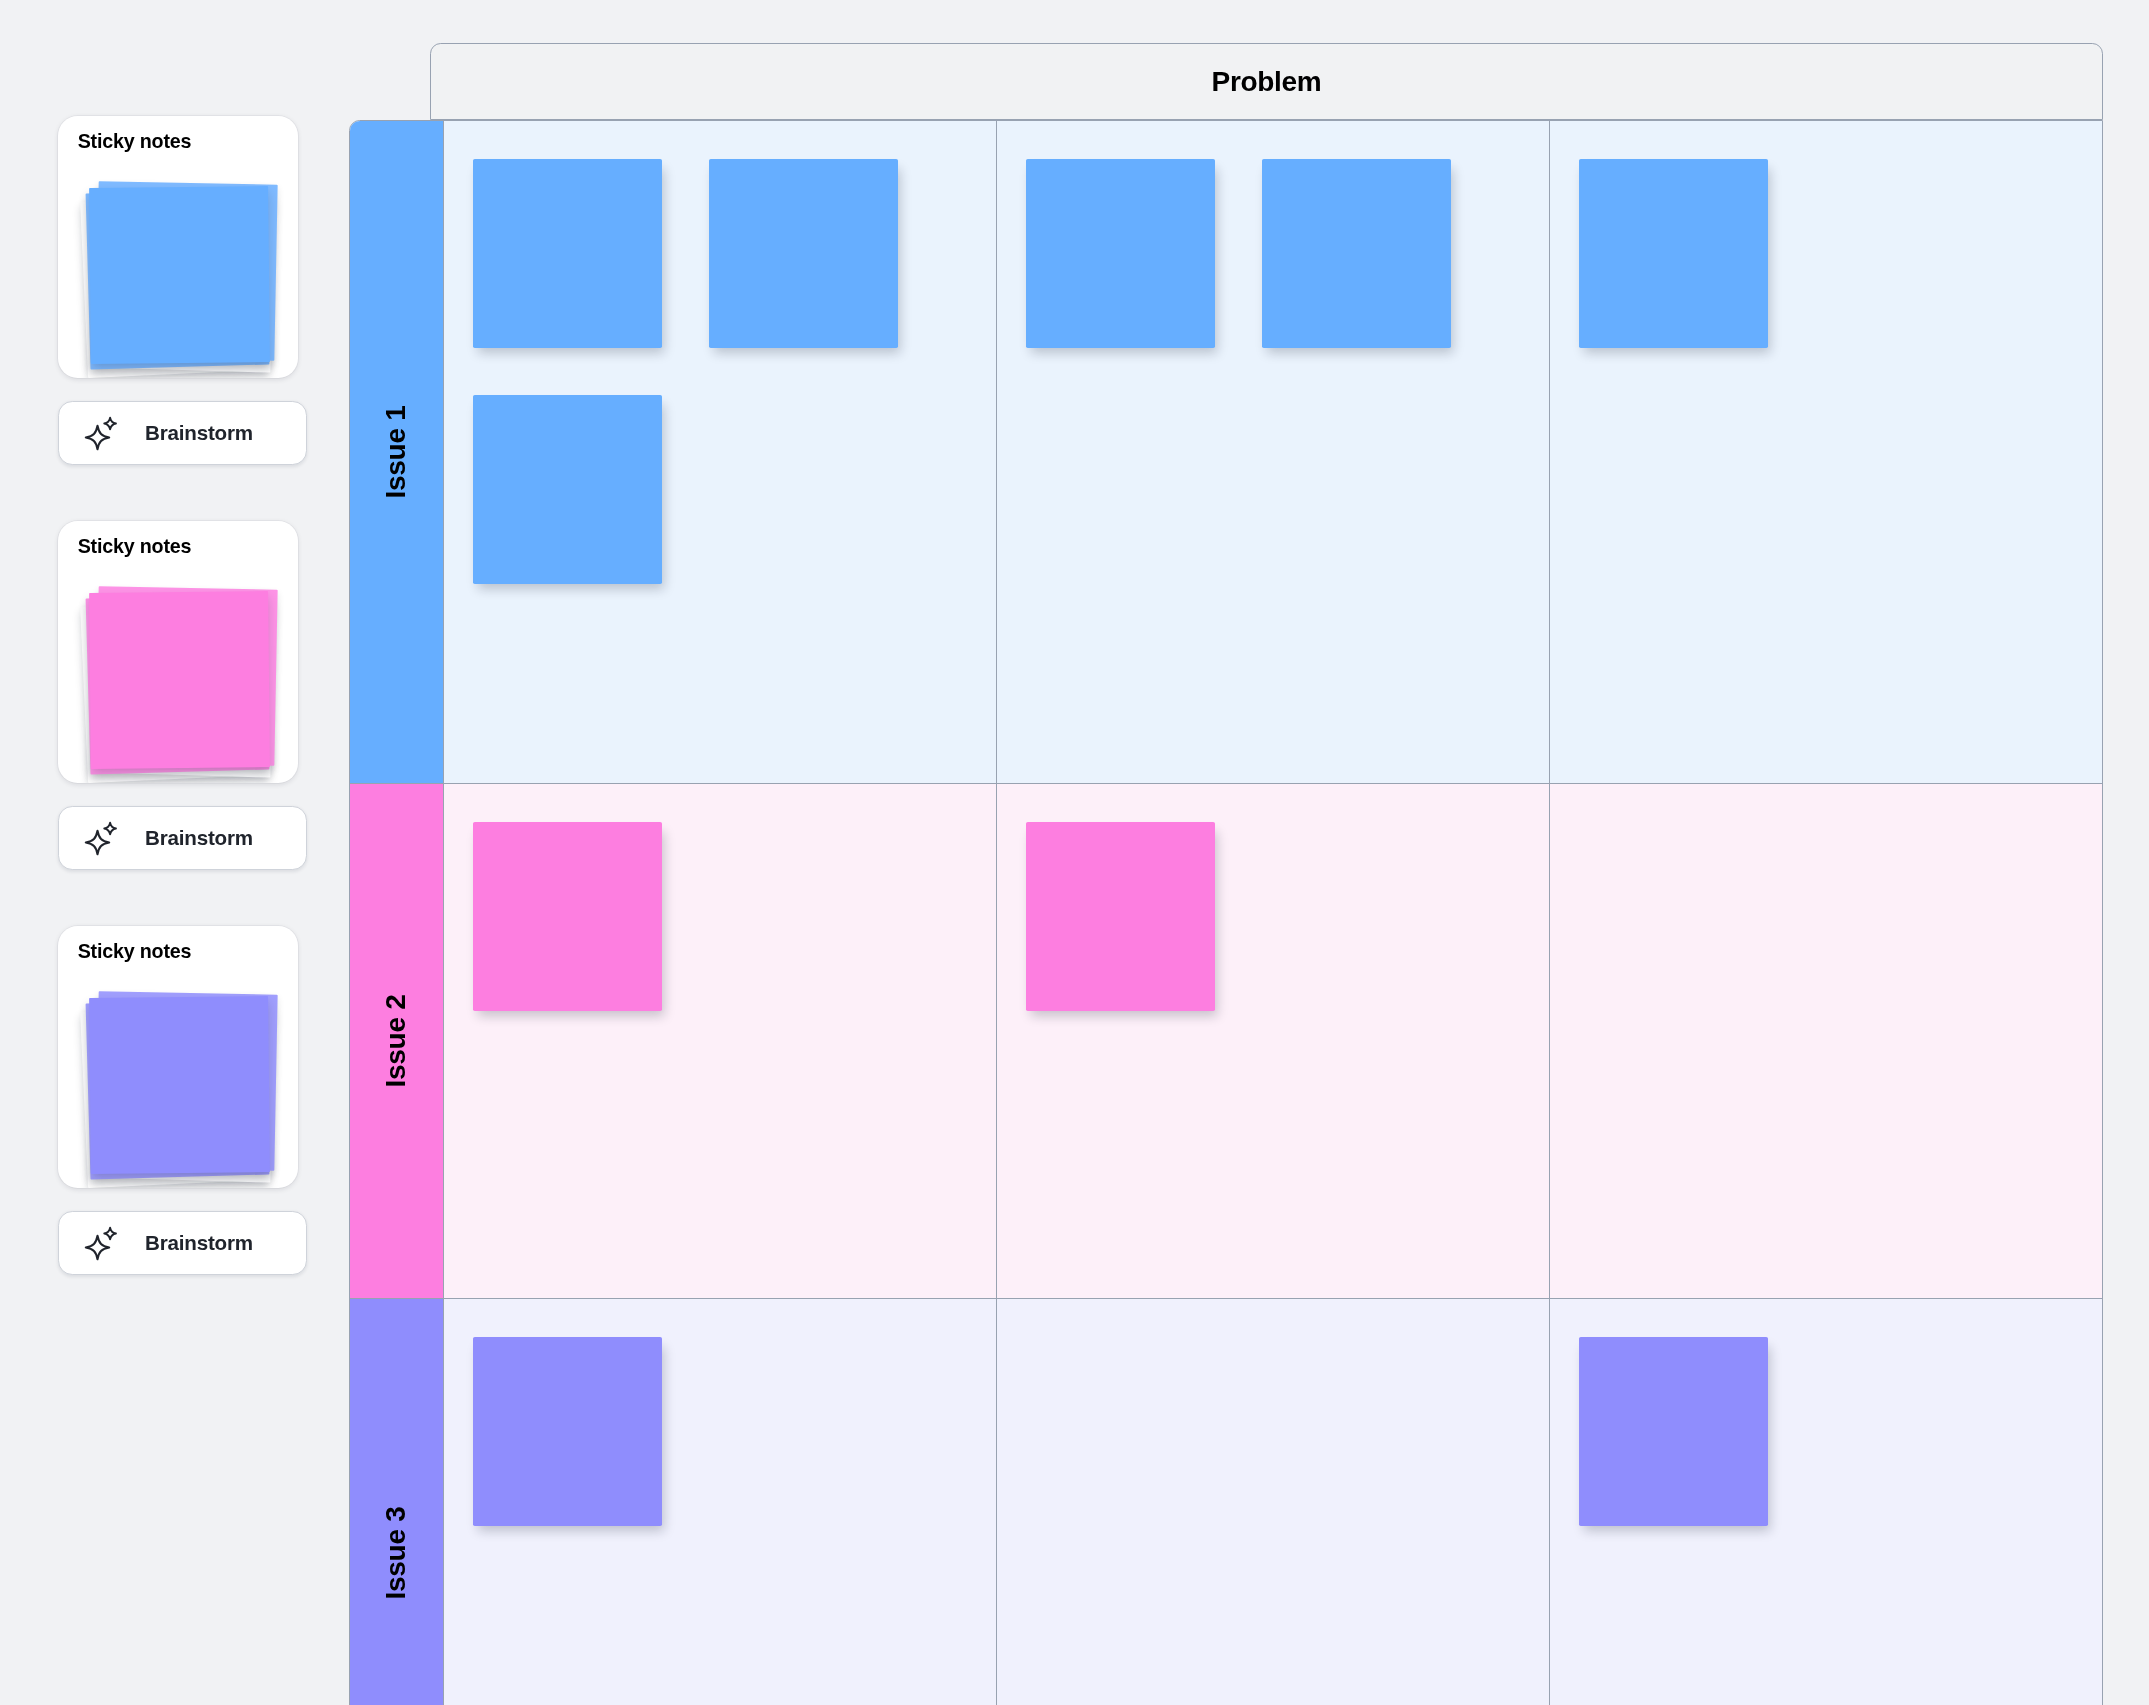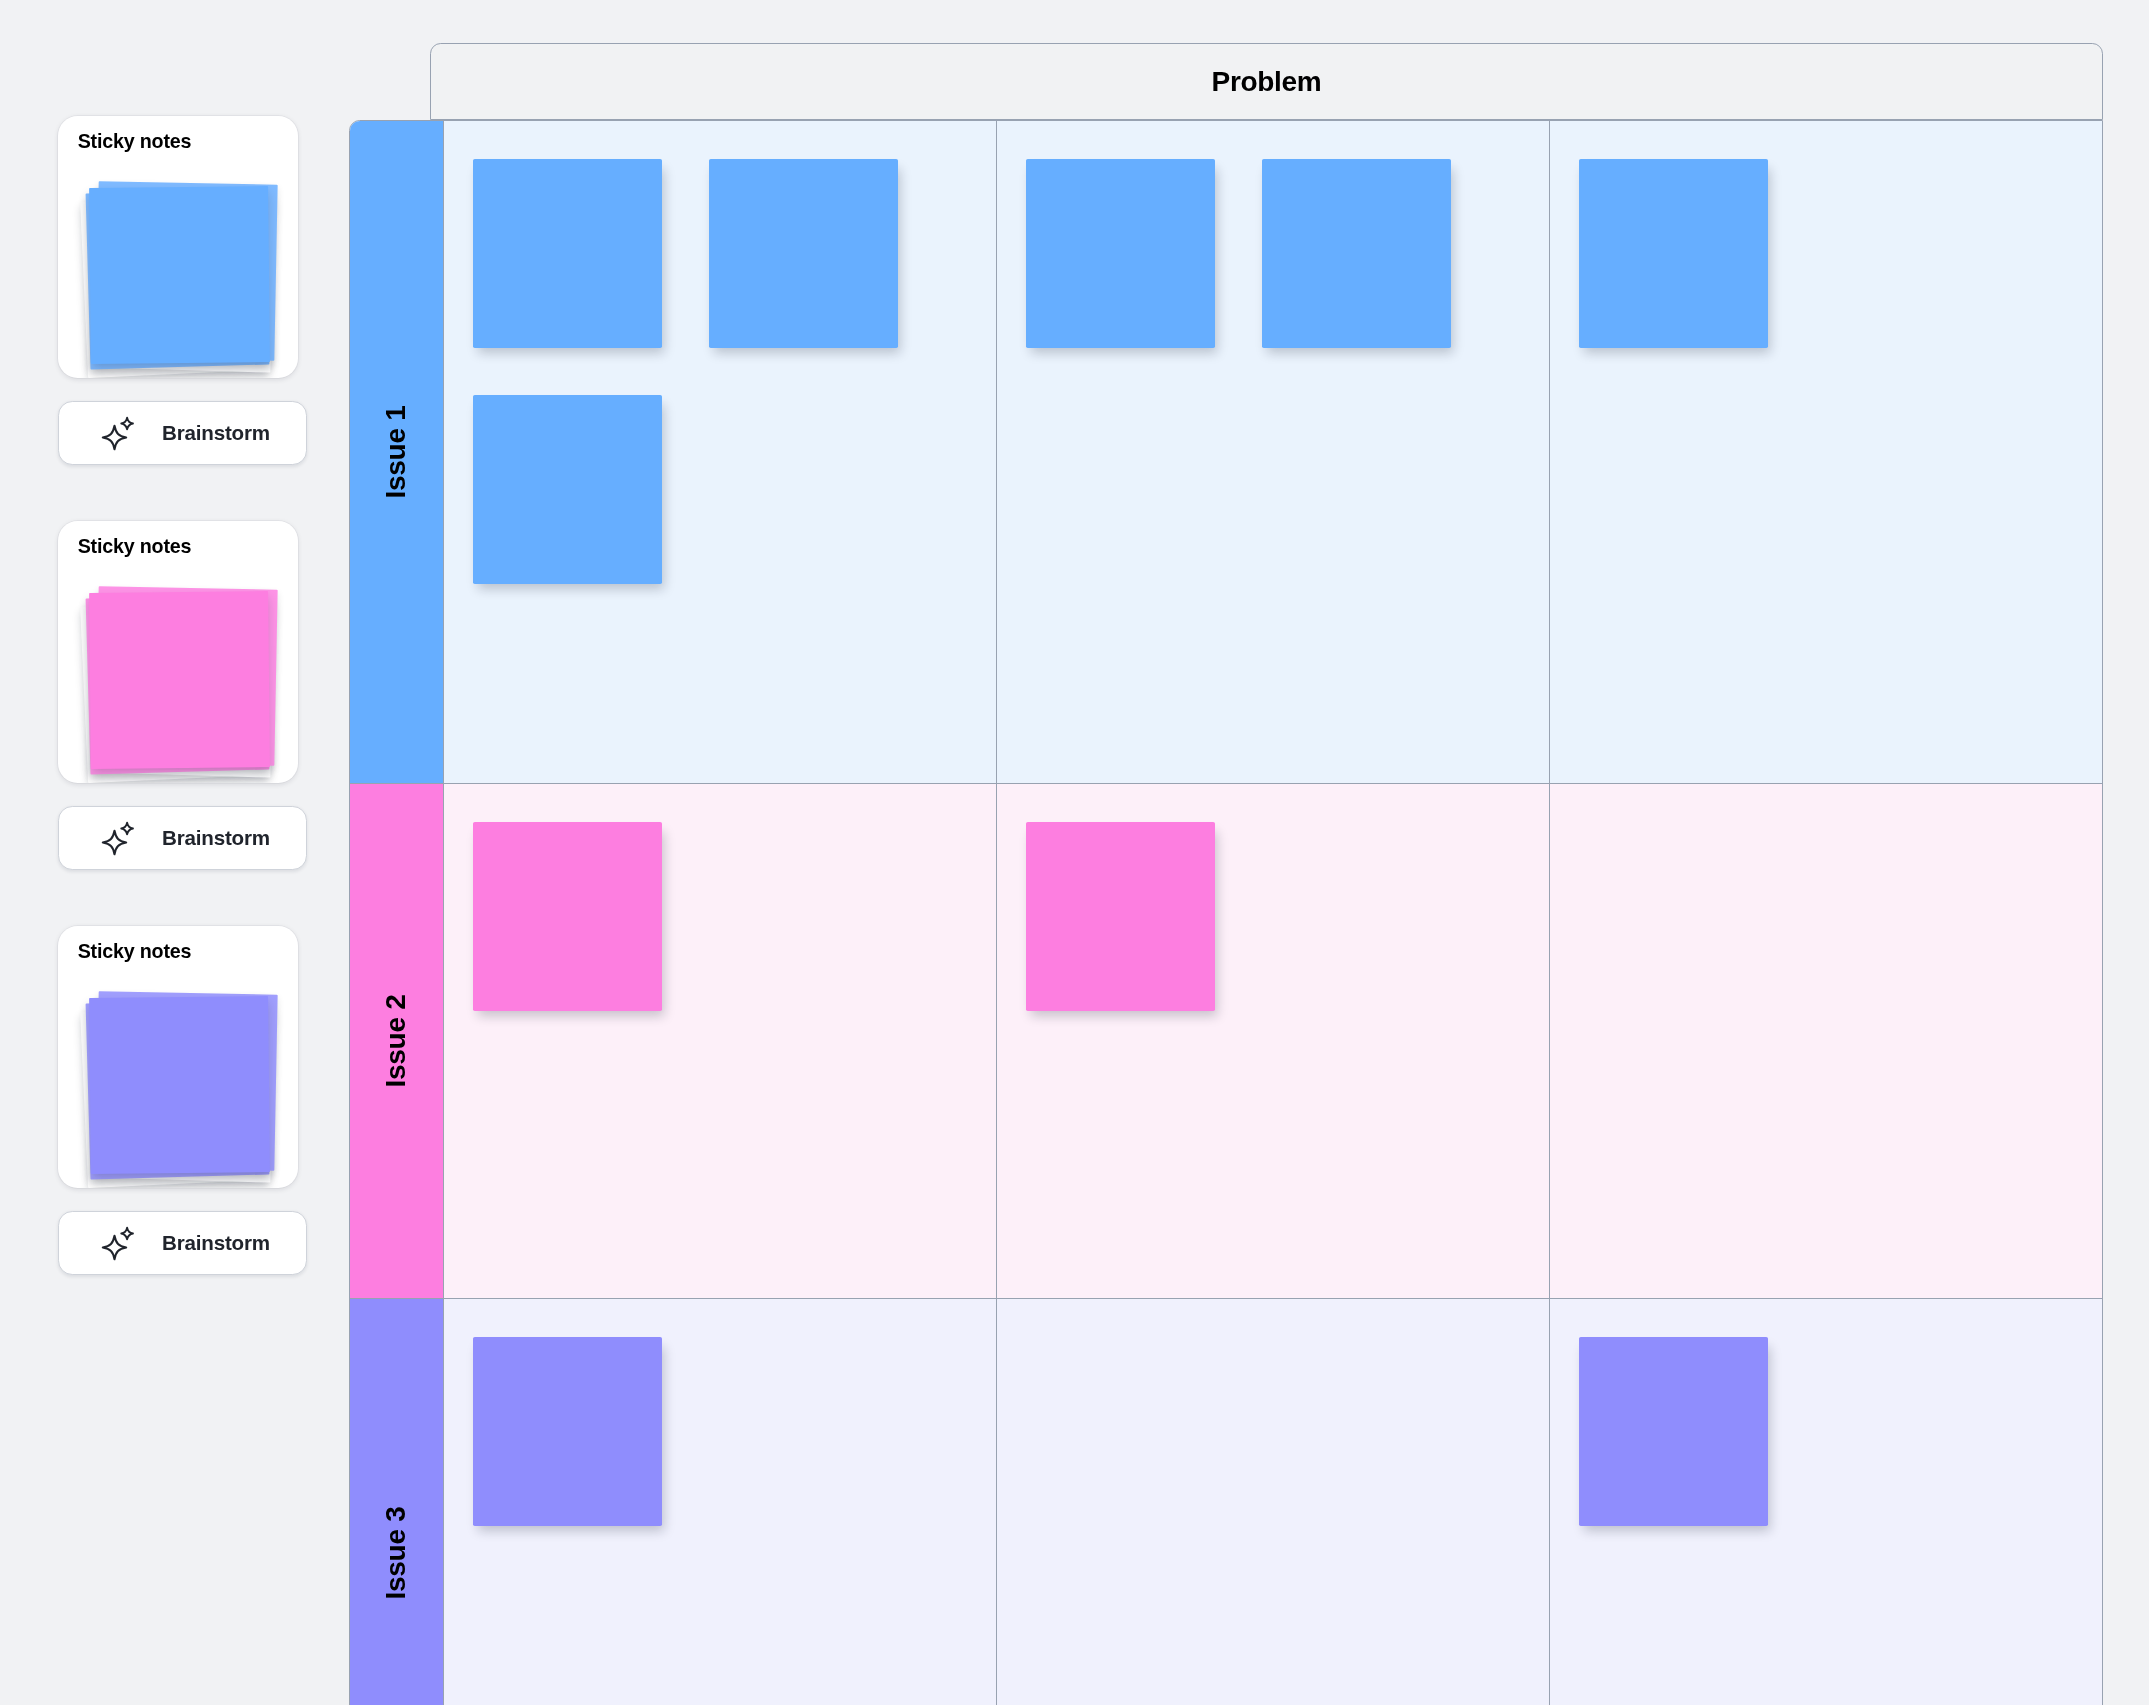--- a/index.html
+++ b/index.html
@@ -94,21 +94,21 @@
     margin-top: 23px;
     width: 249px;
     height: 64px;
     background: #ffffff;
     border: 1.3px solid #cfd3da;
     border-radius: 14.3px;
     box-shadow: 0 1.8px 3.6px rgba(15,23,42,0.09);
     display: flex;
     align-items: center;
     gap: 25px;
-    padding-left: 42px;
+    padding-left: 25px;
     box-sizing: border-box;
     cursor: pointer;
   }
   .brainstorm-label {
     font-size: 20.6px;
     font-weight: bold;
     color: #20242c;
     letter-spacing: -0.2px;
   }
   .sparkle-icon {

